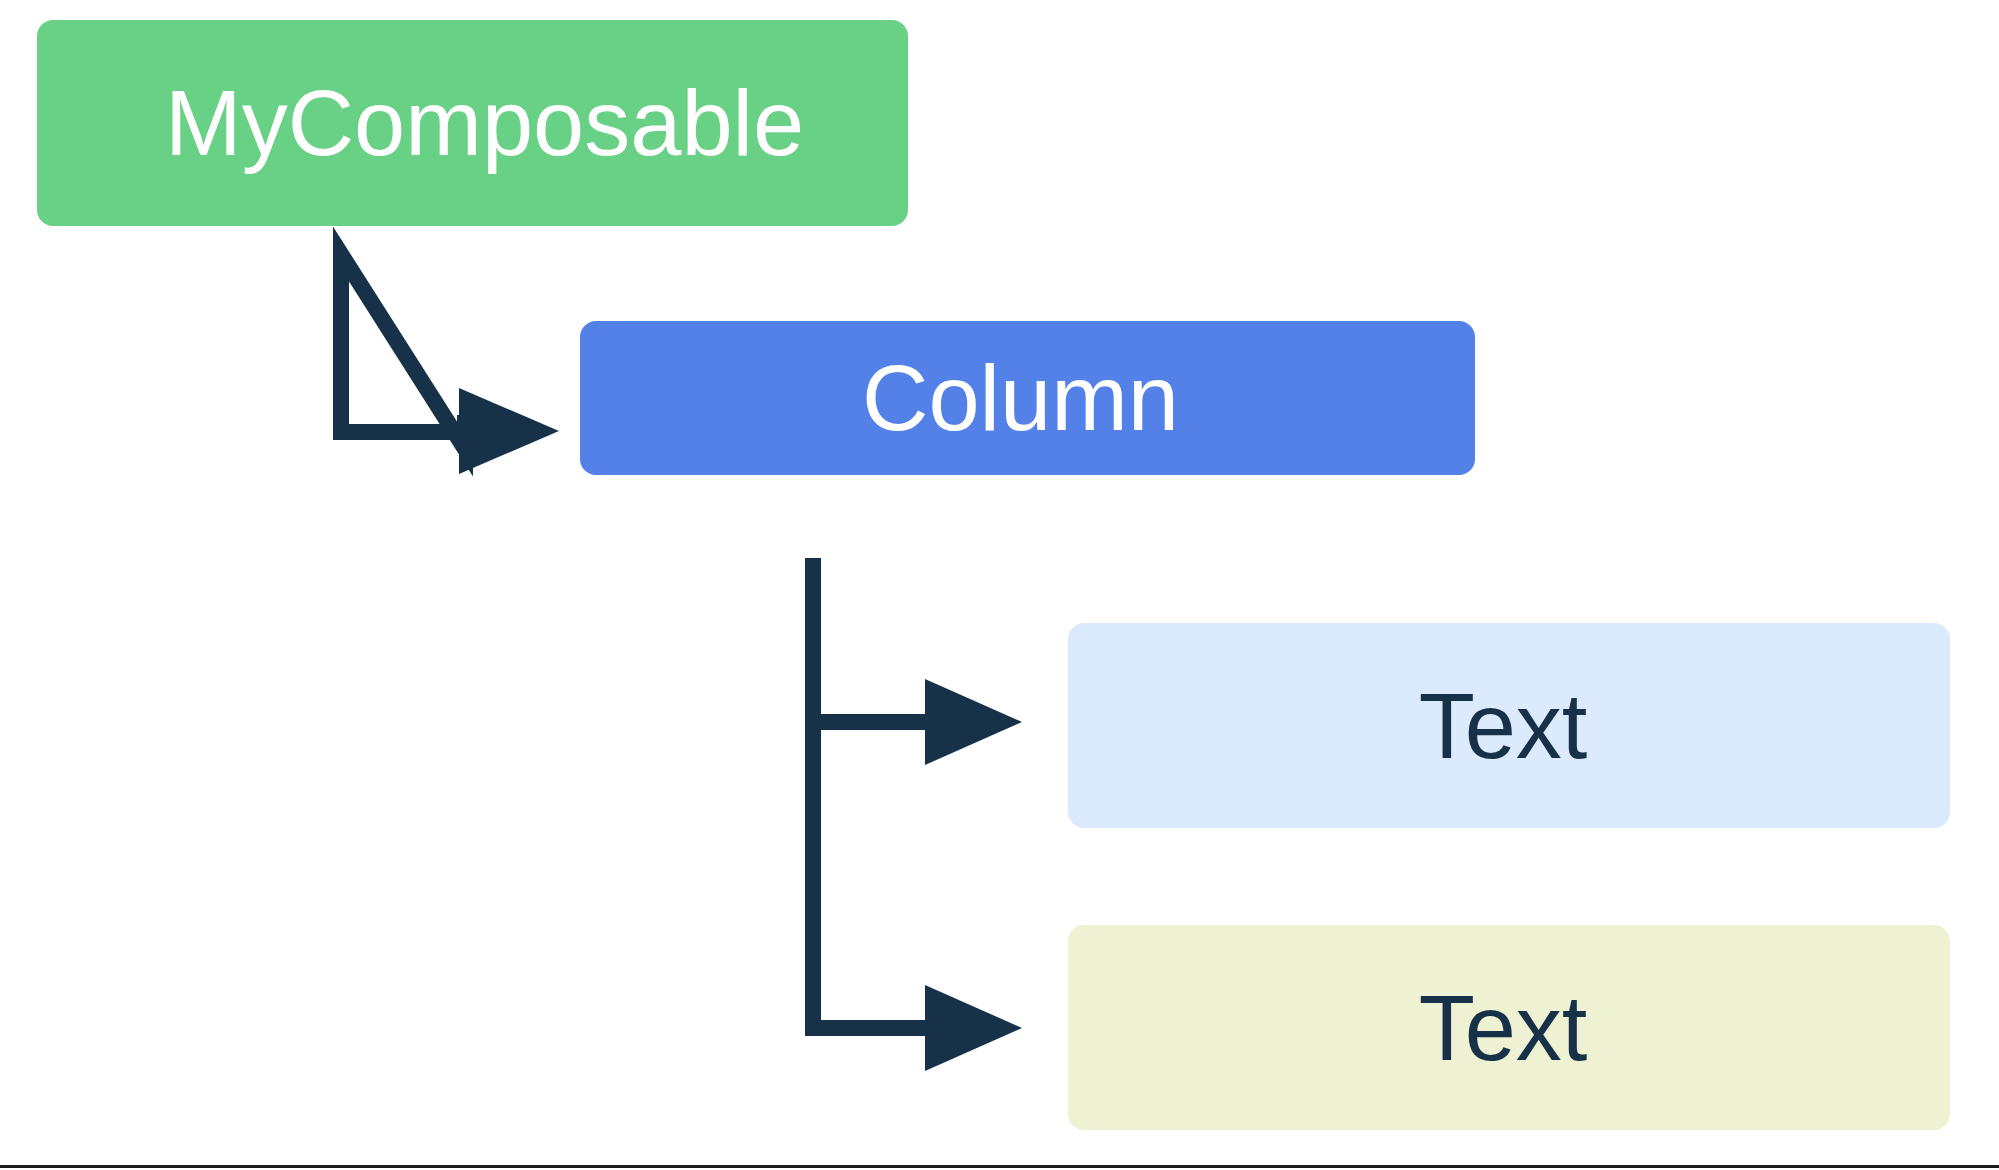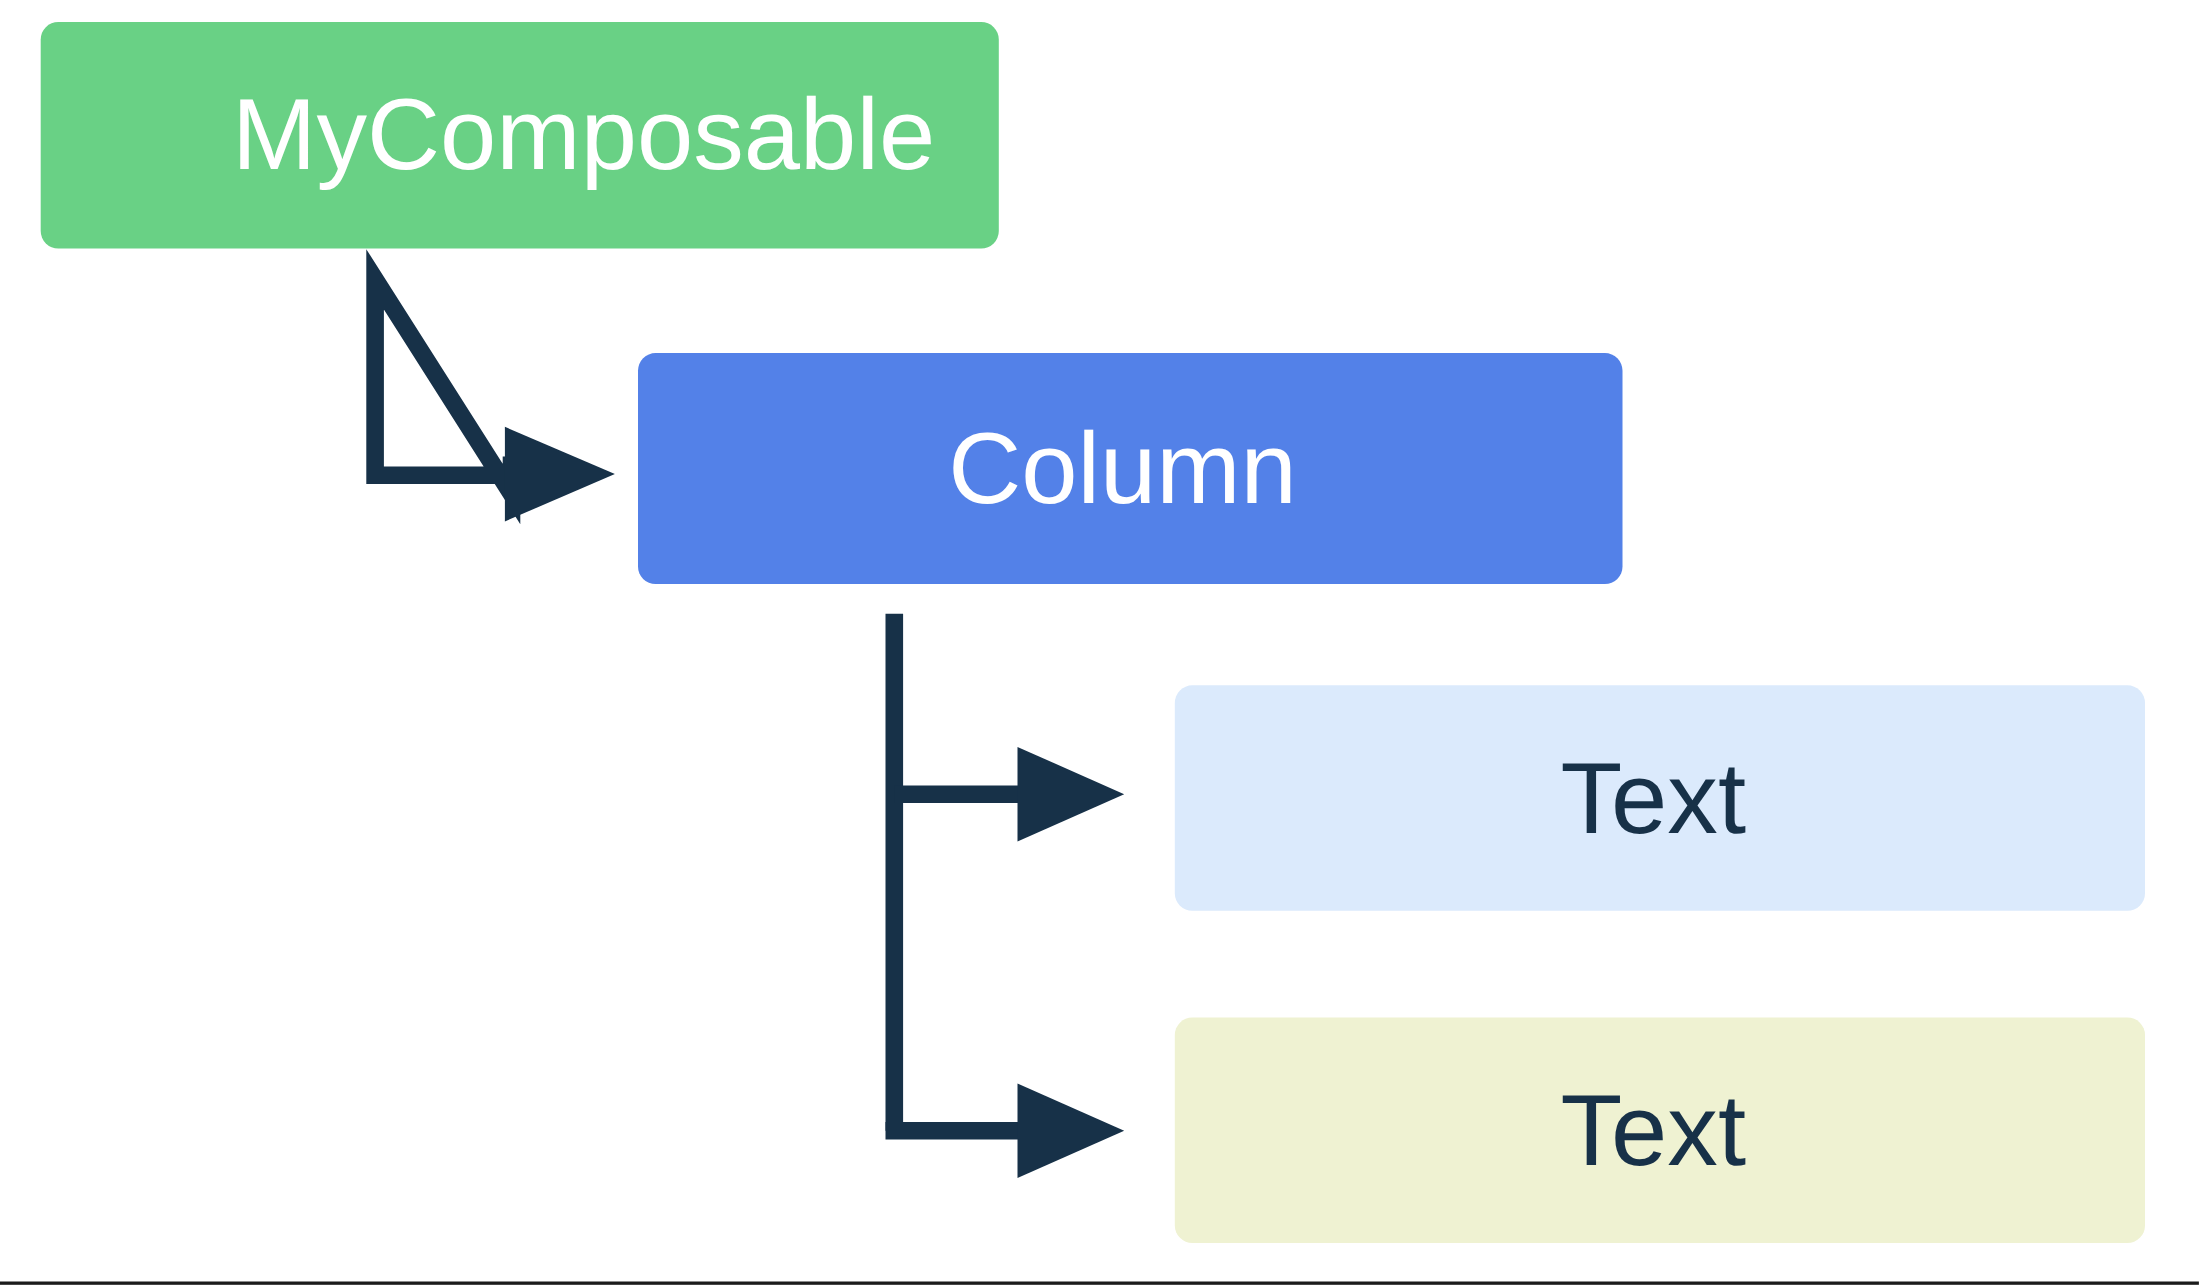--- a/index.html
+++ b/index.html
@@ -40,29 +40,28 @@
     top: 20px;
     width: 871px;
     height: 206px;
     background: #69d185;
     justify-content: flex-start;
     padding-left: 128px;
   }
   #node-root .node-label {
     color: #ffffff;
     font-size: 92px;
-    margin-left: 46px;
   }
 
   
   #node-column {
     left: 580px;
     top: 321px;
     width: 895px;
-    height: 210px;
+    height: 154px;
     background: #5381e8;
     justify-content: center;
     padding-right: 14px;
   }
   #node-column .node-label {
     color: #ffffff;
     font-size: 92px;
   }
 
   

